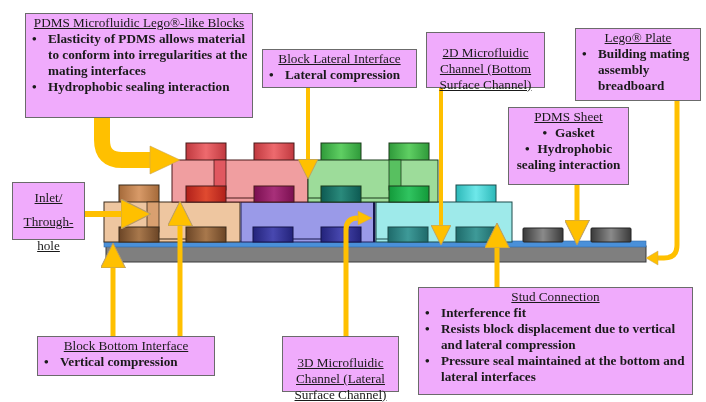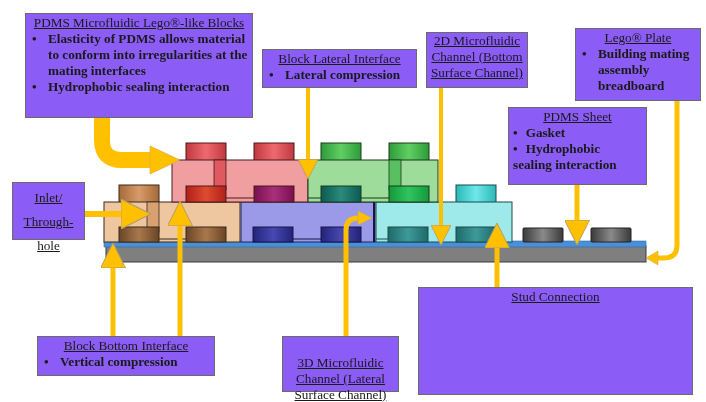--- a/index.html
+++ b/index.html
@@ -1,25 +1,25 @@
 <!DOCTYPE html>
 <html><head>
 <meta charset="utf-8">
 <style>
   html, body { margin: 0; padding: 0; background: #ffffff; }
   body { width: 706px; height: 402px; position: relative; overflow: hidden;
          font-family: "Liberation Serif", "DejaVu Serif", serif; color: #1a1a1a; }
   svg.diagram { position: absolute; left: 0; top: 0; }
-  .callout { position: absolute; background: #8b5cf6; border: 1.5px solid #6b6b6b;
+  .callout { position: absolute; background: #f0abfc; border: 1.5px solid #6b6b6b;
              box-sizing: border-box; font-size: 13.2px; line-height: 16px; padding: 1px 4px; }
   .callout .title { text-decoration: underline; text-align: center; display: block; }
   .callout ul { margin: 0; padding: 0; list-style: none; }
   .callout li { position: relative; padding-left: 18px; font-weight: bold; }
   .callout li::before { content: "\2022"; position: absolute; left: 2px; top: 0; }
-  .callout.center li { text-align: left; padding-left: 0; }
+  .callout.center li { text-align: center; padding-left: 0; }
   .callout.center li::before { position: static; margin-right: 8px; }
 </style>
 </head>
 <body>
 
 <svg class="diagram" width="706" height="402" viewBox="0 0 706 402">
   <defs>
     <linearGradient id="gStudDark" x1="0" x2="1" y1="0" y2="0">
       <stop offset="0" stop-color="#3a3a3a"></stop>
         <stop offset="0.5" stop-color="#8a8a8a"></stop>
@@ -168,32 +168,32 @@
   </ul>
 </div>
 
 <div class="callout" style="left:262px; top:49px; width:155px; height:39px;">
   <span class="title">Block Lateral Interface</span>
   <ul>
     <li>Lateral compression</li>
   </ul>
 </div>
 
-<div class="callout" style="left:426px; top:32px; width:102px; height:56px; padding-top:0;">
+<div class="callout" style="left:426px; top:32px; width:119px; height:56px; padding-top:12px;">
   <span class="title">2D Microfluidic Channel (Bottom Surface Channel)</span>
 </div>
 
 <div class="callout" style="left:575px; top:28px; width:126px; height:73px;">
   <span class="title">Lego® Plate</span>
   <ul>
     <li>Building mating assembly breadboard</li>
   </ul>
 </div>
 
-<div class="callout center" style="left:508px; top:107px; width:139px; height:78px;">
+<div class="callout center" style="left:508px; top:107px; width:121px; height:78px;">
   <span class="title">PDMS Sheet</span>
   <ul>
     <li>Gasket</li>
     <li>Hydrophobic sealing interaction</li>
   </ul>
 </div>
 
 <div class="callout" style="left:12px; top:182px; width:73px; height:58px; padding:3px 6px;">
   <span class="title" style="line-height:24px;">Inlet/ Through-hole</span>
 </div>
@@ -204,13 +204,18 @@
     <li>Vertical compression</li>
   </ul>
 </div>
 
 <div class="callout" style="left:282px; top:336px; width:117px; height:56px; padding-top:18px;">
   <span class="title">3D Microfluidic Channel (Lateral Surface Channel)</span>
 </div>
 
 <div class="callout" style="left:418px; top:287px; width:275px; height:108px;">
   <span class="title">Stud Connection</span>
+  <ul>
+    <li>Interference fit</li>
+    <li>Resists block displacement due to vertical and lateral compression</li>
+    <li>Pressure seal maintained at the bottom and lateral interfaces</li>
+  </ul>
 </div>
 
 </body></html>

